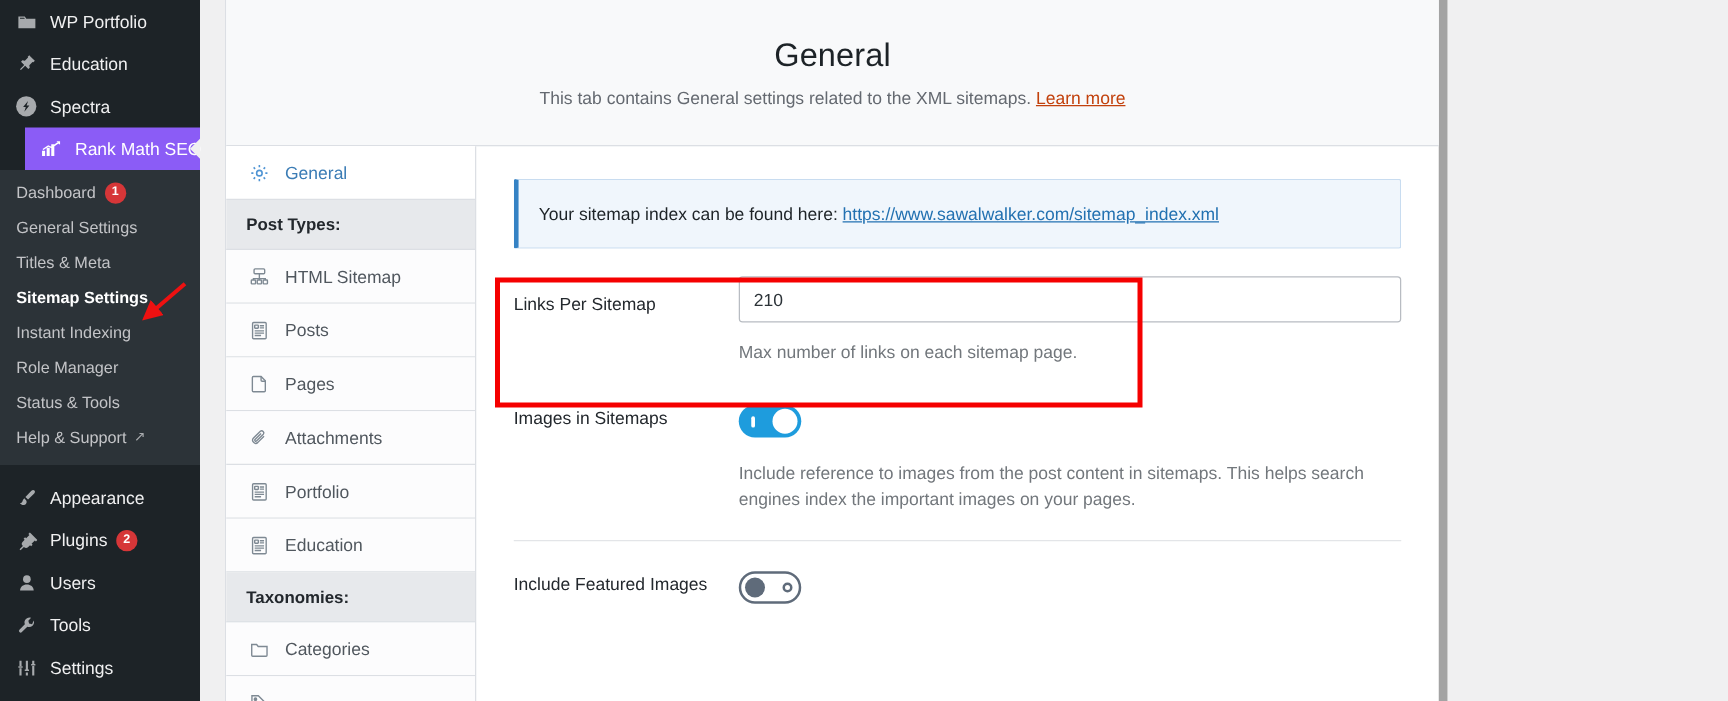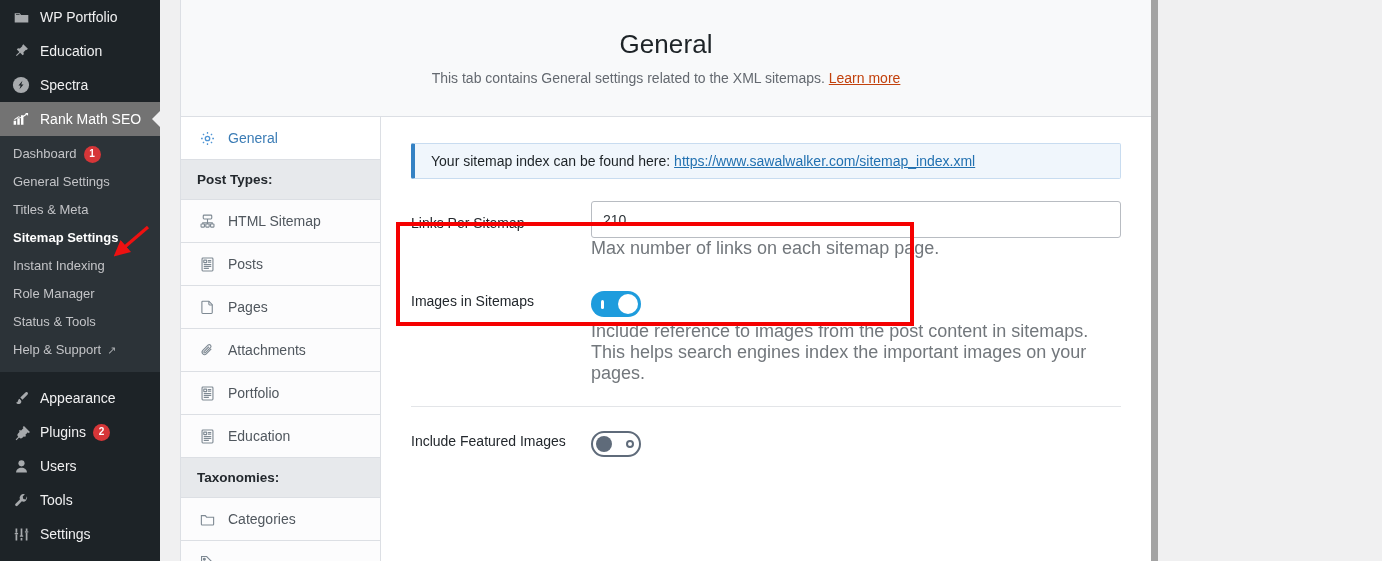--- a/index.html
+++ b/index.html
@@ -28,21 +28,21 @@
     cursor: pointer;
   }
   .menu-top .mi {
     width: 20px; height: 20px; margin-right: 9px;
     display: inline-flex; align-items: center; justify-content: center;
     color: #a7aaad; flex: 0 0 20px;
   }
   .menu-top .mi svg { display: block; }
   .menu-top .mlabel { white-space: nowrap; }
   .menu-top.current {
-    background: #737373; color: #fff; font-weight: 400;
+    background: #8b5cf6; color: #fff; font-weight: 400; margin-left: 20px;
   }
   .menu-top.current .mi { color: #fff; }
   .menu-top.current::after {
     content: ""; position: absolute; right: 0; top: 50%;
     margin-top: -8px;
     border-style: solid; border-width: 8px 8px 8px 0;
     border-color: transparent #f0f0f1 transparent transparent;
   }
   .submenu { background: #2c3338; padding: 4px 0 8px; }
   .submenu li {
@@ -118,40 +118,40 @@
 
   
   #settings { flex: 1; padding: 0; position: relative; overflow: hidden; }
 
   .notice {
     margin: 26px 30px 0 30px;
     background: #f0f6fc;
     border: 1px solid #c8dcf0;
     border-left: 4px solid #3582c4;
     border-radius: 2px;
-    padding: 7px 16px;
+    padding: 17px 16px;
     font-size: 14px; color: #1d2327; line-height: 20px;
   }
   .notice a { color: #2271b1; text-decoration: underline; }
 
   .field-row { display: flex; padding: 0 30px; margin-top: 22px; }
   .field-label {
     width: 180px; flex: 0 0 180px;
     font-size: 14px; color: #23282d; font-weight: 400;
     padding-top: 14px;
   }
   .field-ctl { flex: 1; }
   .text-input {
     width: 100%; height: 37px;
     border: 1px solid #b8bcc2; border-radius: 3px;
     padding: 0 11px; font-size: 14px; color: #2c3338;
     background: #fff; font-family: "Liberation Sans", sans-serif;
   }
   .field-desc {
-    font-size: 18px; color: #72777c; line-height: 21px;
+    margin-top: 13px; font-size: 14px; color: #72777c; line-height: 21px;
     max-width: 520px;
   }
 
   .toggle {
     width: 50px; height: 26px; border-radius: 14px;
     position: relative; display: inline-block; cursor: pointer;
     margin-top: 8px;
   }
   .toggle.on { background: #1e9cdd; }
   .toggle.on .knob {

